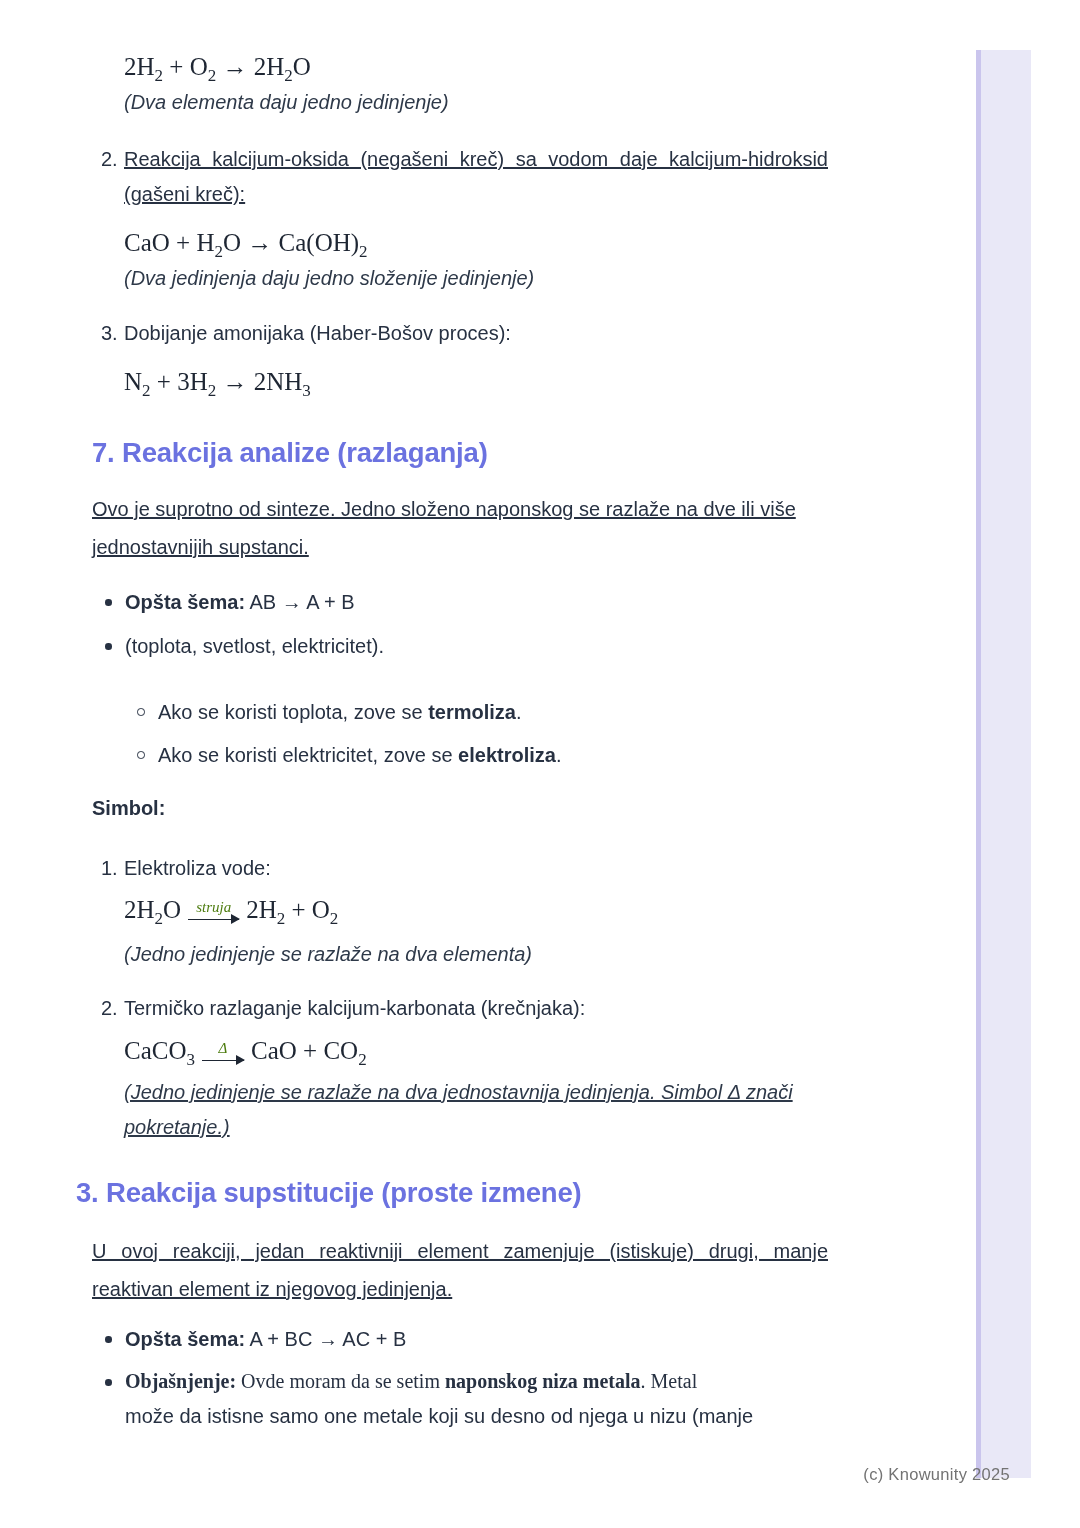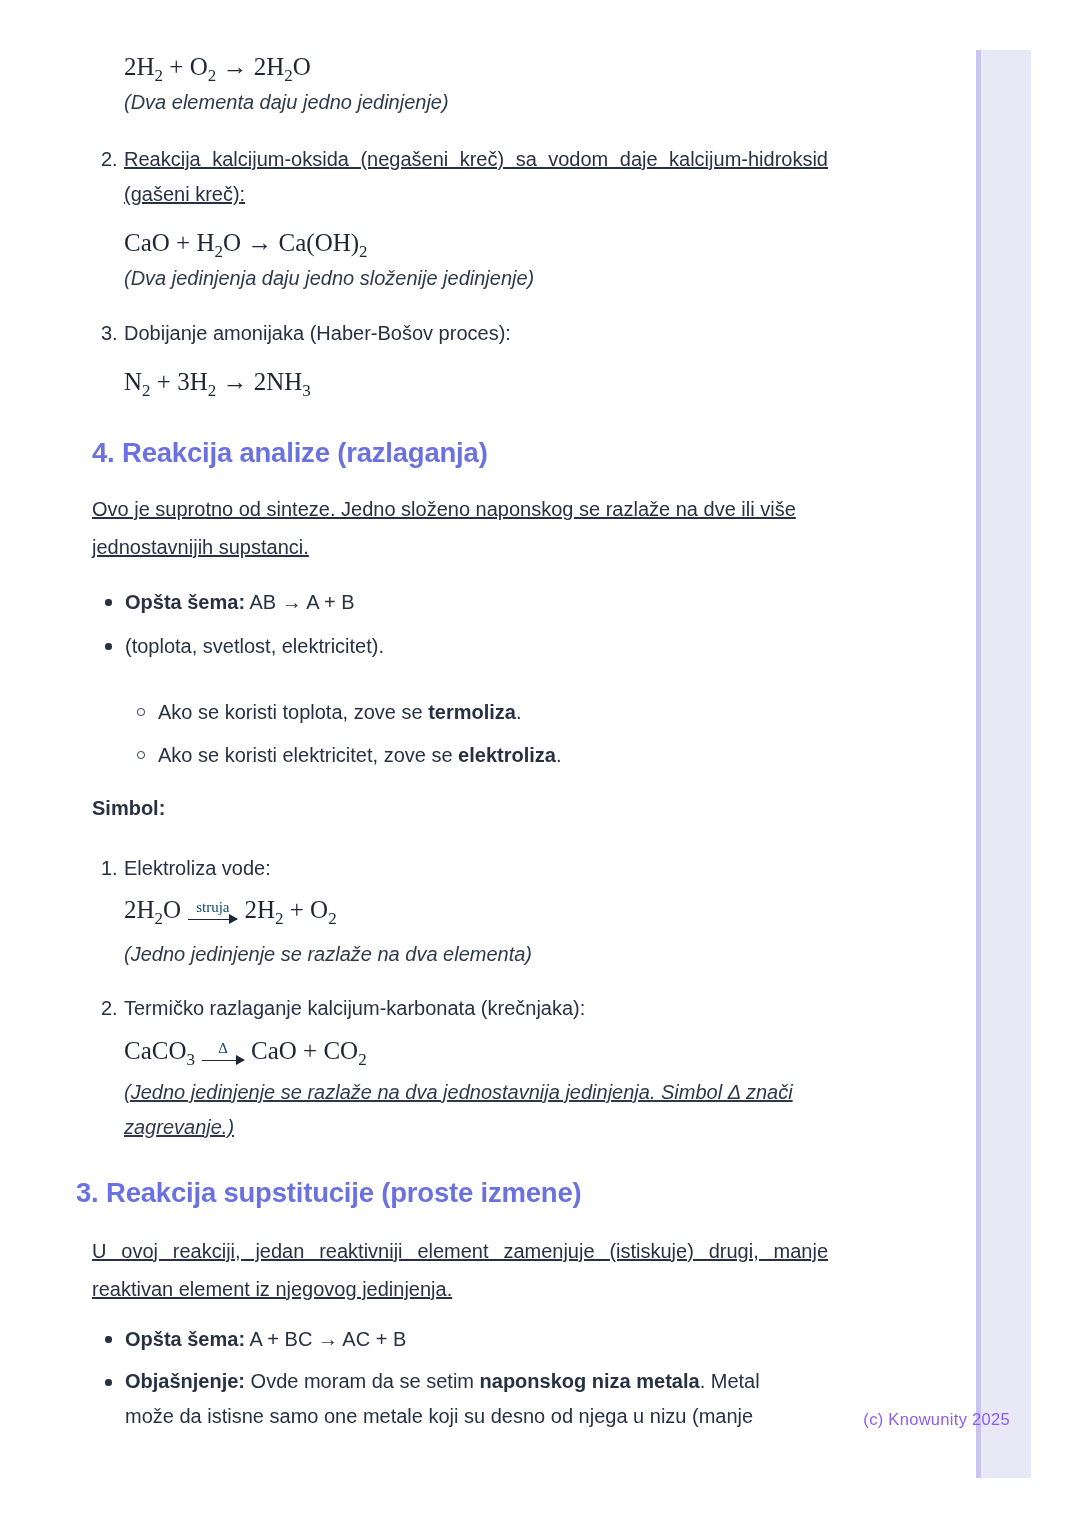--- a/index.html
+++ b/index.html
@@ -9,21 +9,21 @@
   }
   .abs{position:absolute;}
   
   .eq{
     font-family:"Liberation Serif",serif;font-size:25px;line-height:34px;
     color:#1e2633;white-space:nowrap;
   }
   .eq sub{font-size:0.68em;line-height:0;}
   .eqflex{display:flex;align-items:center;}
   .larrow{display:inline-flex;flex-direction:column;align-items:center;margin:0 7px;min-width:42px;}
-  .lab{font-family:"Liberation Serif",serif;font-size:15px;line-height:1;margin-bottom:4px;padding:0 8px;color:#0c4a6e;}
+  .lab{font-family:"Liberation Serif",serif;font-size:15px;line-height:1;margin-bottom:4px;padding:0 8px;color:#4d7c0f;font-style:italic;}
   .aline{width:100%;height:1.7px;background:#1e2633;position:relative;}
   .aline::after{
     content:"";position:absolute;right:-1px;top:-4.4px;width:0;height:0;
     border-left:9px solid #1e2633;border-top:5px solid transparent;border-bottom:5px solid transparent;
   }
   
   .cap{font-style:italic;font-size:20px;color:#2e3949;line-height:35px;}
   
   .h2{font-size:27.5px;font-weight:700;color:#6b72e0;letter-spacing:-0.2px;line-height:34px;white-space:nowrap;}
   
@@ -42,21 +42,21 @@
   .bmark{flex:none;width:33px;position:relative;}
   .bmark::before{content:"";position:absolute;left:13px;top:15px;width:6.5px;height:6.5px;border-radius:50%;background:#273142;}
   .smark{flex:none;width:34px;position:relative;}
   .smark::before{content:"";position:absolute;left:13px;top:14px;width:5.5px;height:5.5px;border-radius:50%;background:transparent;border:1.9px solid #273142;}
   .b-body{flex:1;}
   .b-body .line{line-height:36px;}
   .lead{font-weight:700;}
   b{font-weight:700;}
   .bold-label{font-size:20px;font-weight:700;line-height:24px;}
   
-  .footer{position:absolute;top:1410px;right:70px;font-size:16.5px;color:#8b5cf6;z-index:3;letter-spacing:0.3px;}
+  .footer{position:absolute;top:1465px;right:70px;font-size:16.5px;color:#737373;z-index:3;letter-spacing:0.3px;}
   
   .band{
     position:absolute;left:976px;top:50px;width:55px;height:1428px;
     background:#e9e8f7;border-left:5px solid #cac5ed;box-sizing:border-box;z-index:2;
   }
 </style>
 </head>
 <body>
 
 <div class="abs eq" style="top:50px;left:124px;">2H<sub>2</sub> + O<sub>2</sub> → 2H<sub>2</sub>O</div>
@@ -73,21 +73,21 @@
 <div class="abs cap" style="top:261px;left:124px;text-align:right;">(Dva jedinjenja daju jedno složenije jedinjenje)</div>
 
 <div class="abs num-row" style="top:316px;left:92px;width:736px;">
   <span class="num">3.</span>
   <div class="li-body">
       <div class="line">Dobijanje amonijaka (Haber-Bošov proces):</div>
     </div>
 </div>
 <div class="abs eq" style="top:365px;left:124px;">N<sub>2</sub> + 3H<sub>2</sub> → 2NH<sub>3</sub></div>
 
-<div class="abs h2" style="top:436px;left:92px;">4. Reakcija analize (razlaganja)</div>
+<div class="abs h2" style="top:436px;left:92px;">7. Reakcija analize (razlaganja)</div>
 
 <div class="abs para lh38 nowrap" style="top:490px;left:92px;width:736px;">
     <div>Ovo je suprotno od sinteze. Jedno složeno naponskog se razlaže na dve ili više</div>
     <div>jednostavnijih supstanci.</div>
   </div>
 
 <div class="abs brow" style="top:584px;left:92px;width:736px;">
   <span class="bmark"></span>
   <div class="b-body">
       <div class="line"><b class="lead">Opšta šema:</b> <span>AB → A + B</span></div>
@@ -141,40 +141,40 @@
 <div class="abs eq eqflex" style="top:1034px;left:124px;">
   <span>CaCO<sub>3</sub></span>
   <span class="larrow">
     <span class="lab">Δ</span>
     <span class="aline"></span>
   </span>
   <span>CaO + CO<sub>2</sub></span>
 </div>
 <div class="abs cap lh35 nowrap" style="top:1075px;left:124px;width:704px;">
     <div>(Jedno jedinjenje se razlaže na dva jednostavnija jedinjenja. Simbol Δ znači</div>
-    <div>zagrevanje.)</div>
+    <div>pokretanje.)</div>
   </div>
 
 <div class="abs h2" style="top:1176px;left:76px;">3. Reakcija supstitucije (proste izmene)</div>
 
 <div class="abs para lh38 nowrap jf1" style="top:1232px;left:92px;width:736px;">
     <div>U ovoj reakciji, jedan reaktivniji element zamenjuje (istiskuje) drugi, manje</div>
     <div>reaktivan element iz njegovog jedinjenja.</div>
   </div>
 
 <div class="abs brow" style="top:1321px;left:92px;width:736px;">
   <span class="bmark"></span>
   <div class="b-body">
       <div class="line"><b class="lead">Opšta šema:</b> <span>A + BC → AC + B</span></div>
     </div>
 </div>
 
 <div class="abs brow" style="top:1364px;left:92px;width:736px;">
   <span class="bmark"></span>
   <div class="b-body">
-    <div class="line" style="white-space:nowrap;line-height:35px;"><b class="lead">Objašnjenje:</b> <span>Ovde moram da se setim </span><b>naponskog niza metala</b><span>. Metal</span></div>
+    <div class="line" style="white-space:nowrap;line-height:35px;font-family:Liberation Serif, serif;"><b class="lead">Objašnjenje:</b> <span>Ovde moram da se setim </span><b>naponskog niza metala</b><span>. Metal</span></div>
     <div class="line" style="line-height:35px;">može da istisne samo one metale koji su desno od njega u nizu (manje</div>
   </div>
 </div>
 
 <div class="footer">(c) Knowunity 2025</div>
 
 <div class="band"></div>
 
 </body></html>

